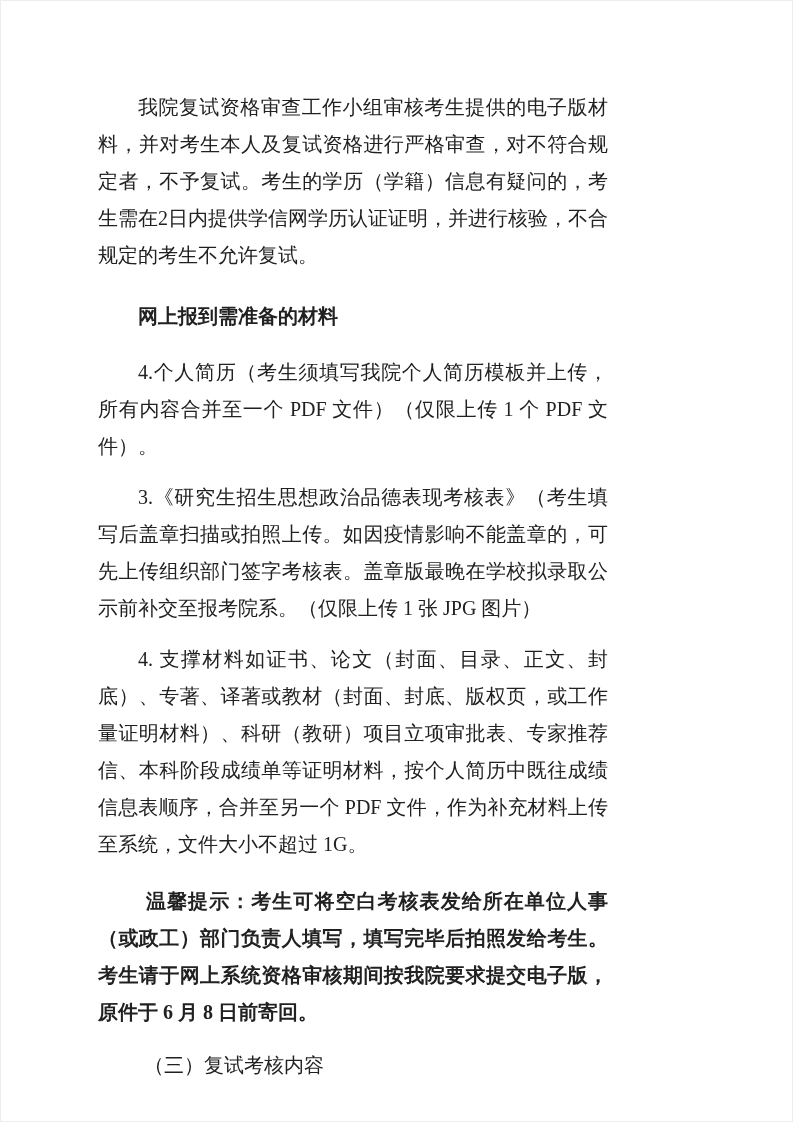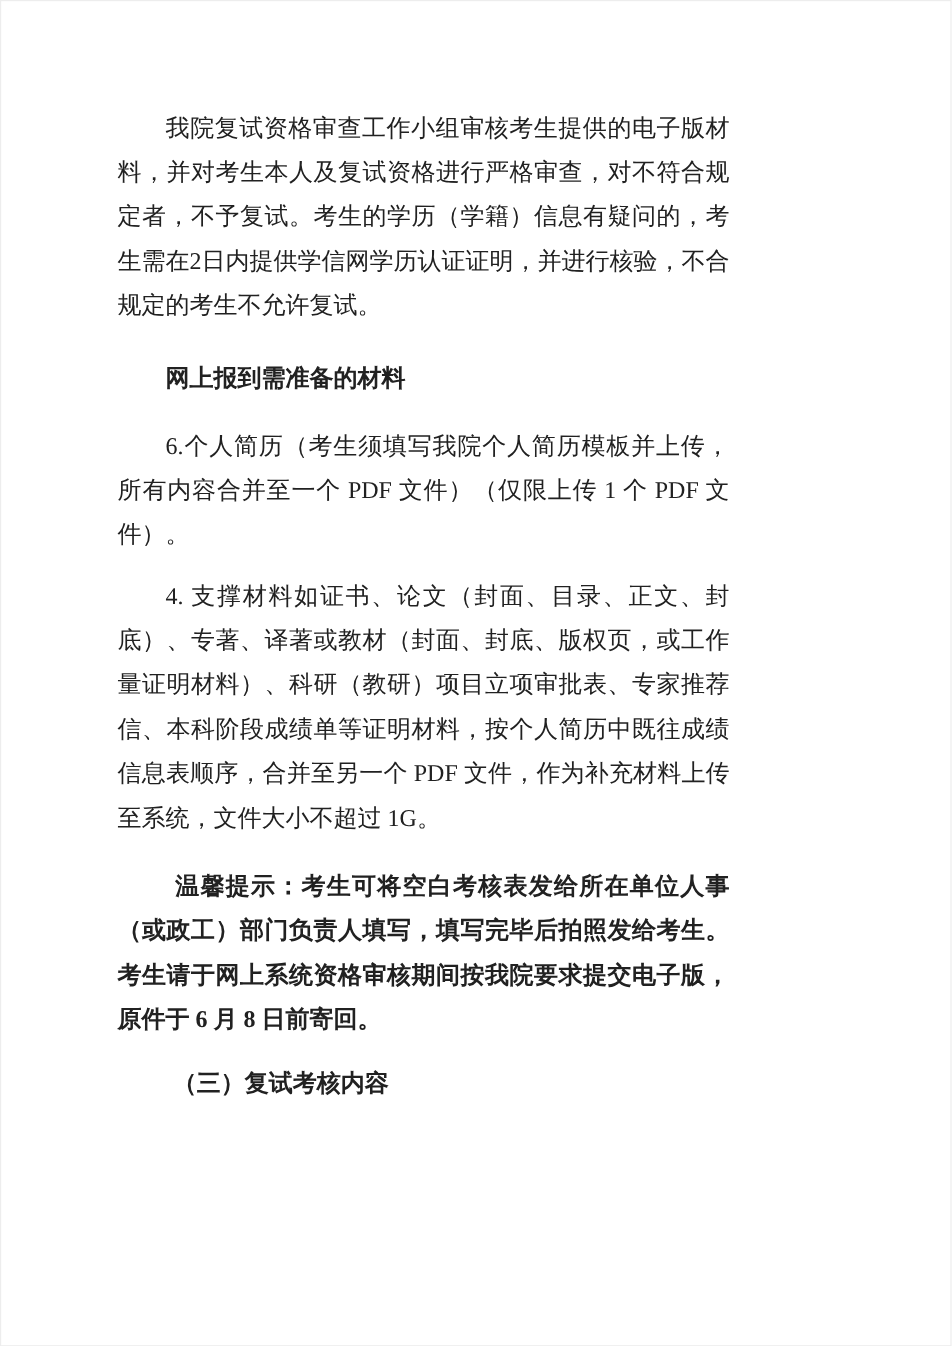--- a/index.html
+++ b/index.html
@@ -39,35 +39,36 @@
   }
   .item-last {
     margin-bottom: 20px;
   }
   .tip {
     font-weight: bold;
     text-indent: 2.4em;
     margin: 0 0 16px 0;
   }
   .subheading {
-    font-weight: bold;
+    font-weight: normal;
     text-indent: 2.3em;
     margin: 0;
   }
 </style>
 </head>
 <body>
 
 <div class="page">
   <p class="para intro">我院复试资格审查工作小组审核考生提供的电子版材料，并对考生本人及复试资格进行严格审查，对不符合规定者，不予复试。考生的学历（学籍）信息有疑问的，考生需在2日内提供学信网学历认证证明，并进行核验，不合规定的考生不允许复试。</p>
 
   <p class="heading">网上报到需准备的材料</p>
 
 
-  <p class="para">6.个人简历（考生须填写我院个人简历模板并上传，所有内容合并至一个 PDF 文件）（仅限上传 1 个 PDF 文件）。</p>
+  <p class="para">4.个人简历（考生须填写我院个人简历模板并上传，所有内容合并至一个 PDF 文件）（仅限上传 1 个 PDF 文件）。</p>
 
+  <p class="para">3.《研究生招生思想政治品德表现考核表》（考生填写后盖章扫描或拍照上传。如因疫情影响不能盖章的，可先上传组织部门签字考核表。盖章版最晚在学校拟录取公示前补交至报考院系。（仅限上传 1 张 JPG 图片）</p>
 
   <p class="para item-last">4. 支撑材料如证书、论文（封面、目录、正文、封底）、专著、译著或教材（封面、封底、版权页，或工作量证明材料）、科研（教研）项目立项审批表、专家推荐信、本科阶段成绩单等证明材料，按个人简历中既往成绩信息表顺序，合并至另一个 PDF 文件，作为补充材料上传至系统，文件大小不超过 1G。</p>
 
   <p class="tip">温馨提示：考生可将空白考核表发给所在单位人事（或政工）部门负责人填写，填写完毕后拍照发给考生。考生请于网上系统资格审核期间按我院要求提交电子版，原件于 6 月 8 日前寄回。</p>
 
   <p class="subheading">（三）复试考核内容</p>
 </div>
 
 </body></html>

